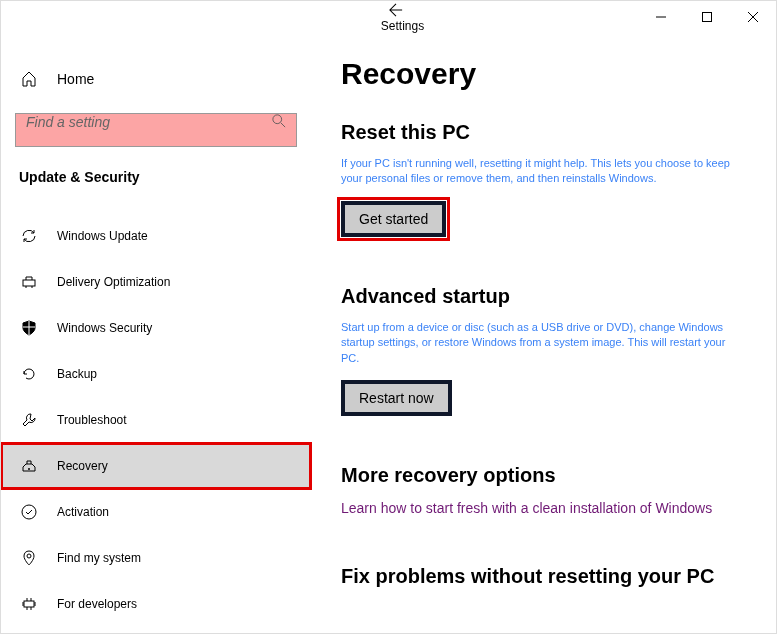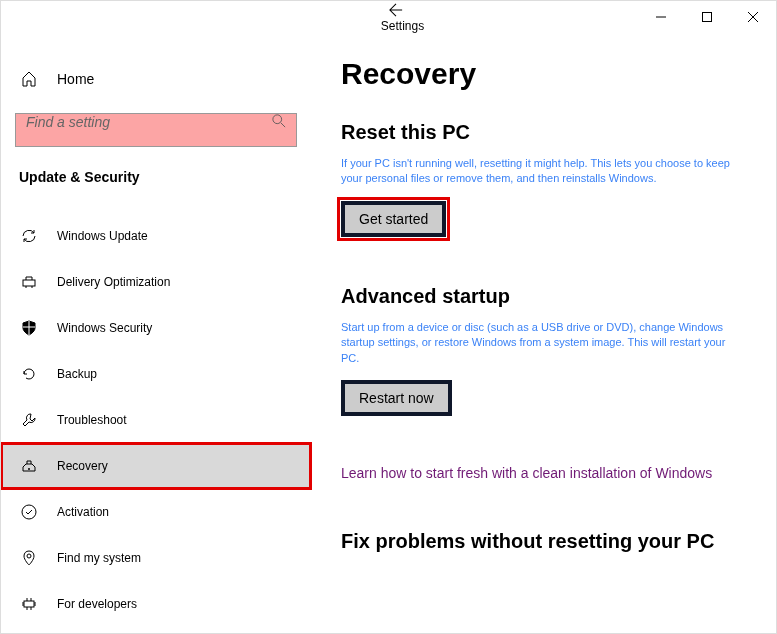--- a/index.html
+++ b/index.html
@@ -184,20 +184,21 @@
       <button class="win-button highlight-red">Get started</button>
     </div>
 
     <div class="section">
       <h2 class="section-h2">Advanced startup</h2>
       <p class="section-p">Start up from a device or disc (such as a USB drive or DVD), change Windows startup settings, or restore Windows from a system image. This will restart your PC.</p>
       <button class="win-button">Restart now</button>
     </div>
 
     <div class="section">
+      <h2 class="section-h2">More recovery options</h2>
       <a class="link-blue">Learn how to start fresh with a clean installation of Windows</a>
     </div>
 
     <div class="section">
       <h2 class="section-h2">Fix problems without resetting your PC</h2>
     </div>
   </div>
 </div>
 
 </body></html>

